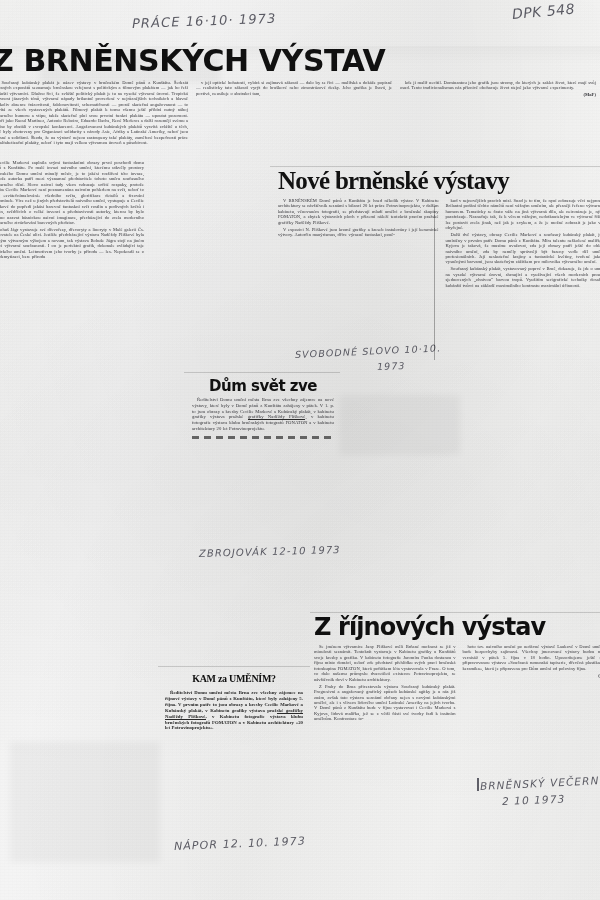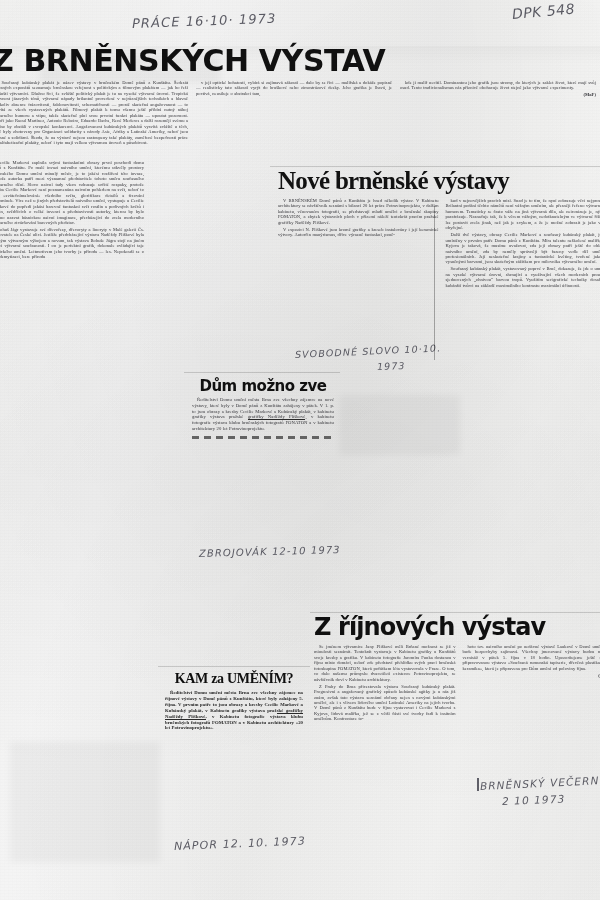--- a/index.html
+++ b/index.html
@@ -119,21 +119,21 @@
     margin-top:4px;height:3px;
     background:repeating-linear-gradient(90deg,#3a3a3a 0 7px, transparent 7px 12px);
     opacity:.75;
   }
 
   
   #clipD{left:160px;top:668px;width:148px;height:148px;padding:3px 5px;}
   #clipD .headD{
     font-family:"Liberation Serif", serif;
     font-weight:bold;
-    font-size:14px;
+    font-size:10px;
     line-height:16px;
     letter-spacing:-.3px;
     color:#0f0f0f;
     margin:0 0 3px 0;
     text-align:center;
     white-space:nowrap;
   }
   #clipD .col{font-size:4.75px;line-height:5.9px;font-weight:bold;color:#262626;}
 
   
@@ -219,21 +219,21 @@
       </div>
       <div class="col">
         <p>kud v nejnovějších pracích mizí. Snad je to tím, že nyní zobrazuje věci nejprostší. Brilantní podání těchto námětů není vážným uměním, ale přesněji řečeno výtvarným humorem. Tematicky se často váže na jiná výtvarná díla, ale neironizuje je, nýbrž parafrázuje. Naznačuje tak, že k věcem vážným, nedotknutelným ve výtvarné říši se lze postavit zcela jinak, než jak je zvykem, a že je možné zobrazit je jako věci obyčejné.</p>
         <p>Další dvě výstavy, obrazy Cecilie Markové a současný kubánský plakát, jsou umístěny v prvním patře Domu pánů z Kunštátu. Míra talentu neškolené malířky z Kyjova je taková, že musíme uvažovat, zda její obrazy patří ještě do oblasti naivního umění, zda by neměly správněji být řazeny vedle děl umělců profesionálních. Její neskutečné krajiny a fantastické květiny, tvořené jakoby vysněnými barvami, jsou skutečným zážitkem pro milovníka výtvarného umění.</p>
         <p>Současný kubánský plakát, vystavovaný poprvé v Brně, dokazuje, že jde o umění na vysoké výtvarné úrovni, shrnující a využívající všech moderních proudů, sjednocených „ohnivou“ barvou tropů. Využitím serigrafické techniky dosahují kubánští tvůrci na základě maximálního kontrastu maximální účinnosti.</p>
       </div>
     </div>
   </div>
 
   <div class="clip" id="clipC">
-    <h2 class="headC">Dům možno zve</h2>
+    <h2 class="headC">Dům svět zve</h2>
     <div class="col">
       <p><span>Ředitelství Domu umění města Brna zve všechny zájemce na nové výstavy, které byly v Domě pánů z Kunštátu zahájeny v pátek. V 1. p. to jsou obrazy a kresby Cecilie Markové a Kubánský plakát, v kabinetu grafiky výstava pražské </span><span class="ulined">grafičky Naděždy Pliškové</span><span>, v kabinetu fotografie výstava klubu brněnských fotografů FONATON a v kabinetu architektury 20 let Potravinoprojektu.</span></p>
     </div>
     <div class="dashed"></div>
   </div>
 
   <div class="clip" id="clipD">
     <h2 class="headD">KAM za UMĚNÍM?</h2>
     <div class="col">
       <p><span>Ředitelství Domu umění města Brna zve všechny zájemce na říjnové výstavy v Domě pánů z Kunštátu, které byly zahájeny 5. října. V prvním patře to jsou obrazy a kresby Cecilie Markové a Kubánský plakát, v Kabinetu grafiky výstava praž</span><span class="ulined">ské grafičky Naděždy Pliškové</span><span>, v Kabinetu fotografie výstava klubu brněnských fotografů FOMATON a v Kabinetu architektury »20 let Potravinoprojektu«.</span></p>

